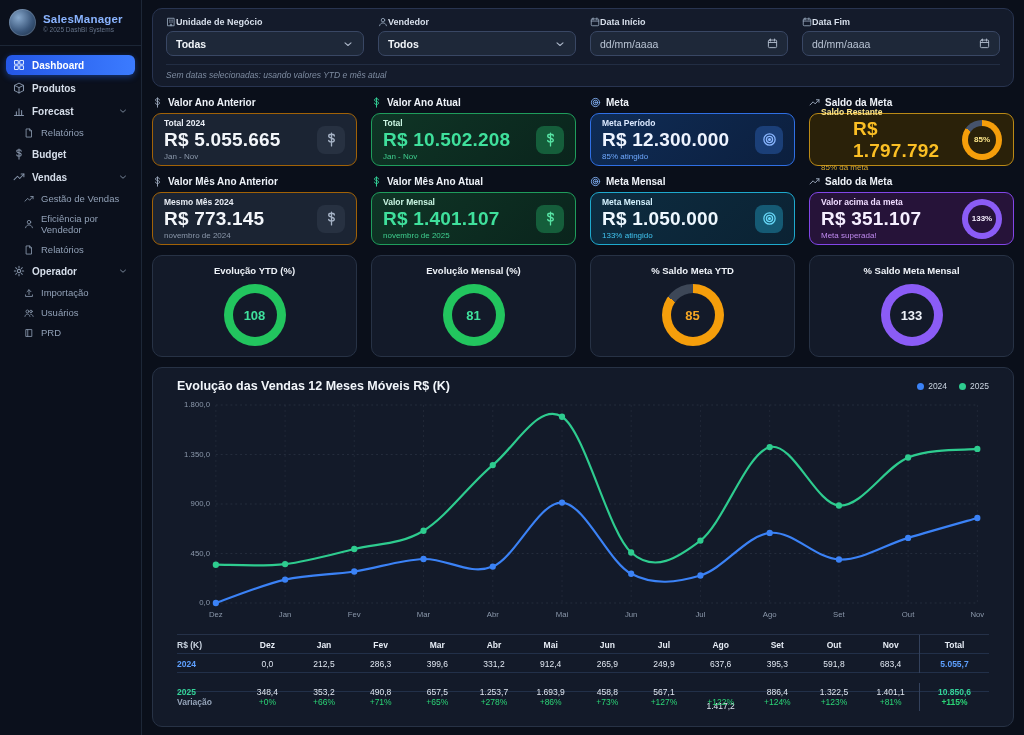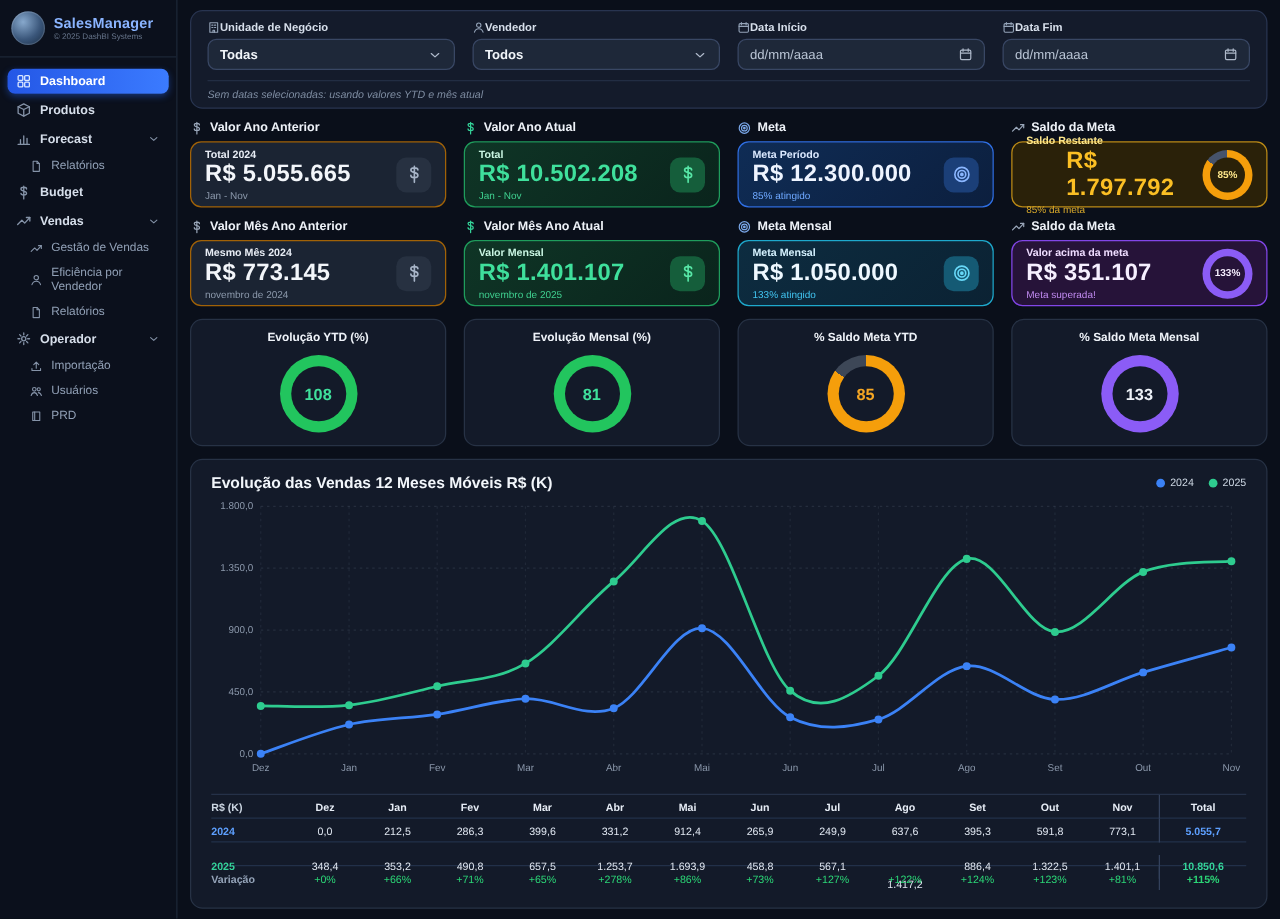--- a/index.html
+++ b/index.html
@@ -79,21 +79,21 @@
   .donut span { position:absolute; inset:0; display:flex; align-items:center; justify-content:center; z-index:1; font-weight:bold; }
 
   
   .gauge-row { display:grid; grid-template-columns:repeat(4,1fr); gap:14px; }
   .gauge-card { background:#131a29; border:1px solid #273245; border-radius:10px; height:102px; padding:9px 8px;
     display:flex; flex-direction:column; align-items:center; }
   .gauge-title { font-size:9.5px; font-weight:bold; color:#eef2f8; }
   .gauge-card .donut { margin-top:8px; }
 
   
-  .chart-card { background:#131a29; border:1px solid #273245; border-radius:10px; padding:11px 16px 9px; flex:1; display:flex; flex-direction:column; }
+  .chart-card { background:#131a29; border:1px solid #273245; border-radius:10px; padding:11px 24px 9px; flex:1; display:flex; flex-direction:column; }
   .chart-head { display:flex; align-items:flex-start; justify-content:space-between; }
   .chart-title { font-size:12.5px; font-weight:bold; color:#f2f6fb; }
   .legend { display:flex; gap:12px; margin-top:2px; }
   .legend-item { display:flex; align-items:center; gap:4px; font-size:8.5px; color:#cbd5e1; cursor:pointer; }
   .legend-dot { width:7px; height:7px; border-radius:50%; }
   .chart-wrap { margin-top:4px; }
 
   
   .sales-table { margin-top:5px; border-top:1px solid #253148; }
   .t-row { display:grid; grid-template-columns:62px repeat(12,1fr) 70px; align-items:center; border-bottom:1px solid #223049; height:19px; }
@@ -655,21 +655,21 @@
             <div class="t-cell" style="color: rgb(223, 230, 240);">212,5</div>
             <div class="t-cell" style="color: rgb(223, 230, 240);">286,3</div>
             <div class="t-cell" style="color: rgb(223, 230, 240);">399,6</div>
             <div class="t-cell" style="color: rgb(223, 230, 240);">331,2</div>
             <div class="t-cell" style="color: rgb(223, 230, 240);">912,4</div>
             <div class="t-cell" style="color: rgb(223, 230, 240);">265,9</div>
             <div class="t-cell" style="color: rgb(223, 230, 240);">249,9</div>
             <div class="t-cell" style="color: rgb(223, 230, 240);">637,6</div>
             <div class="t-cell" style="color: rgb(223, 230, 240);">395,3</div>
             <div class="t-cell" style="color: rgb(223, 230, 240);">591,8</div>
-            <div class="t-cell" style="color: rgb(223, 230, 240);">773,1</div>
+            <div class="t-cell" style="color: rgb(223, 230, 240);">683,4</div>
             <div class="t-cell total" style="color: rgb(94, 160, 255);">5.055,7</div>
           </div>
           <div class="t-row">
             <div class="t-cell rowlabel" style="color: rgb(52, 211, 153);">2025</div>
             <div class="t-cell" style="color: rgb(223, 230, 240);">348,4</div>
             <div class="t-cell" style="color: rgb(223, 230, 240);">353,2</div>
             <div class="t-cell" style="color: rgb(223, 230, 240);">490,8</div>
             <div class="t-cell" style="color: rgb(223, 230, 240);">657,5</div>
             <div class="t-cell" style="color: rgb(223, 230, 240);">1.253,7</div>
             <div class="t-cell" style="color: rgb(223, 230, 240);">1.693,9</div>

